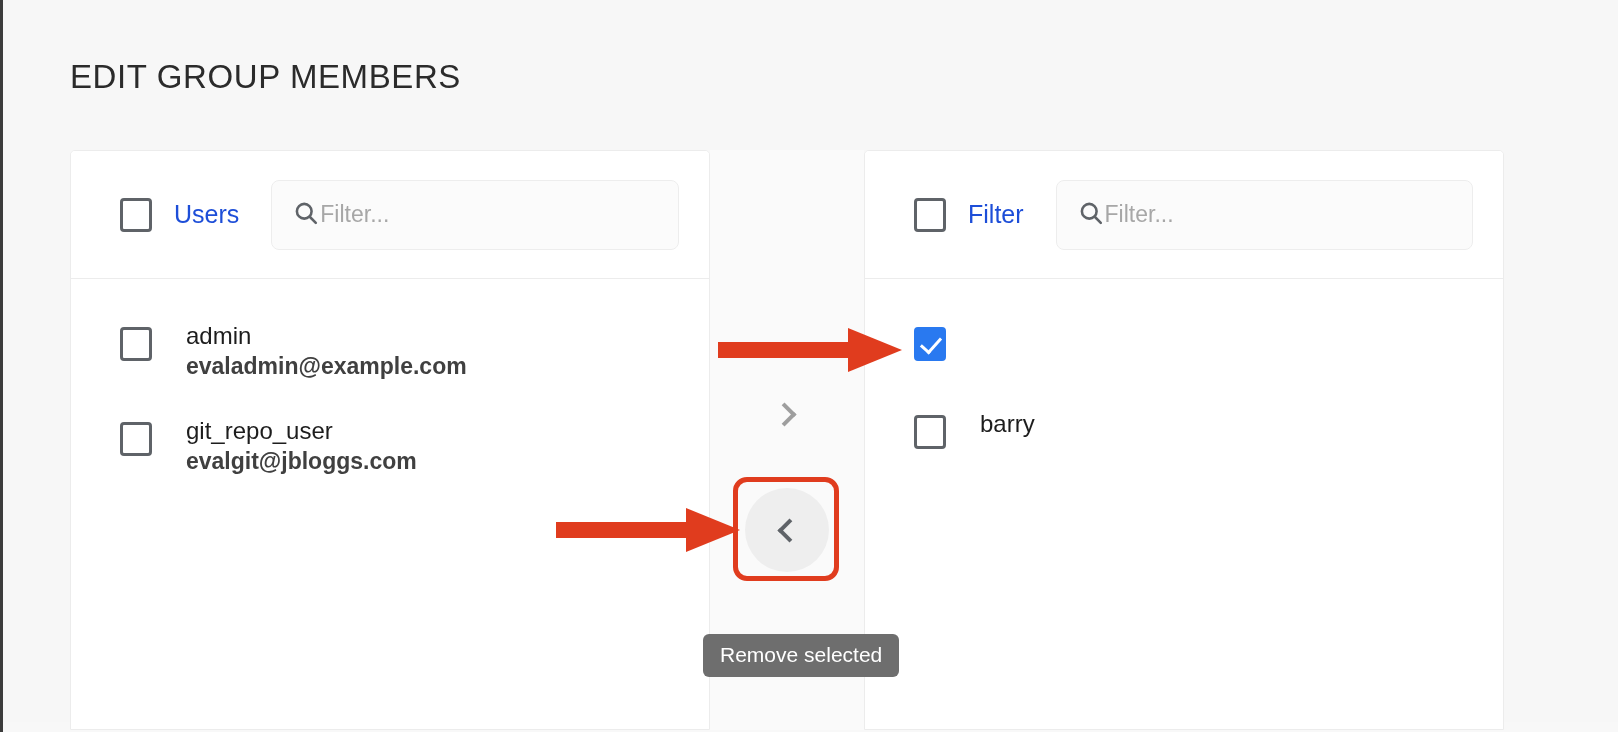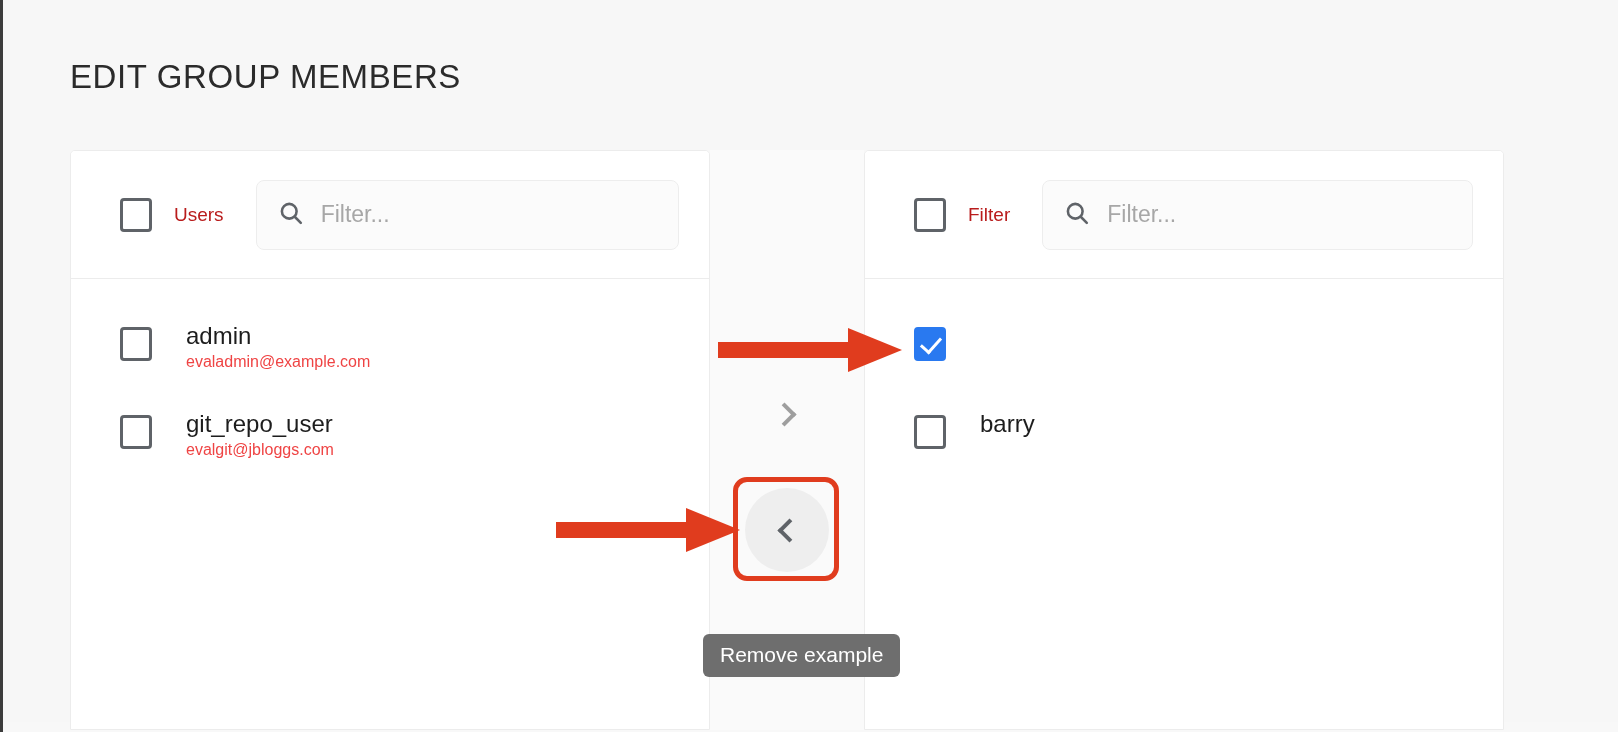--- a/index.html
+++ b/index.html
@@ -65,22 +65,22 @@
   .panel-header {
     height: 128px;
     display: flex;
     align-items: center;
     padding-left: 49px;
     border-bottom: 1px solid #ececec;
     background: #fff;
     flex-shrink: 0;
   }
   .panel-title {
-    font-size: 19px;
-    color: #b91c1c;
+    font-size: 25px;
+    color: #1d4ed8;
     margin-left: 22px;
     white-space: nowrap;
     font-weight: 400;
   }
   .filter-box {
     margin-left: 32px;
     flex: 1;
     margin-right: 30px;
     height: 70px;
     border: 1px solid #ededed;
@@ -90,21 +90,21 @@
     align-items: center;
     padding: 0 20px;
   }
   .filter-input {
     border: none;
     outline: none;
     background: transparent;
     font-family: "Liberation Sans", sans-serif;
     font-size: 23px;
     color: #3a3a3a;
-    margin-left: 16px;
+    margin-left: 0;
     width: 100%;
     height: 100%;
   }
   .filter-input::placeholder { color: #a7a7a7; }
 
   .panel-body {
     flex: 1;
     padding-top: 26px;
     background: #fff;
   }
@@ -120,24 +120,25 @@
     flex-direction: column;
     justify-content: center;
   }
   .row-name {
     font-size: 24px;
     color: #1d1d1d;
     line-height: 1.22;
     white-space: nowrap;
   }
   .row-email {
-    font-size: 16px;
-    color: #ef4444;
+    font-size: 23px;
+    color: #404040;
     line-height: 1.45;
     white-space: nowrap;
+    font-weight: bold;
   }
 
   
   .cbox {
     width: 32px; height: 34px;
     border: 3px solid #5f6368;
     border-radius: 4px;
     background: #fff;
     flex-shrink: 0;
     position: relative;
@@ -295,21 +296,21 @@
           <div class="row-texts">
             <div class="row-name">barry</div>
           </div>
         </div>
 
       </div>
     </div>
 
   </div>
 
-  <div class="tooltip" style="left:703px; top:634px;">Remove example</div>
+  <div class="tooltip" style="left:703px; top:634px;">Remove selected</div>
 
   <svg class="ann-arrow" style="left:718px; top:326px;" width="200" height="48" viewBox="0 0 200 48">
     <rect x="0" y="16" width="140" height="16" fill="#e03c1e"></rect>
     <polygon points="130,2 184,24 130,46" fill="#e03c1e"></polygon>
   </svg>
 
   <svg class="ann-arrow" style="left:556px; top:506px;" width="200" height="48" viewBox="0 0 200 48">
     <rect x="0" y="16" width="140" height="16" fill="#e03c1e"></rect>
     <polygon points="130,2 184,24 130,46" fill="#e03c1e"></polygon>
   </svg>

